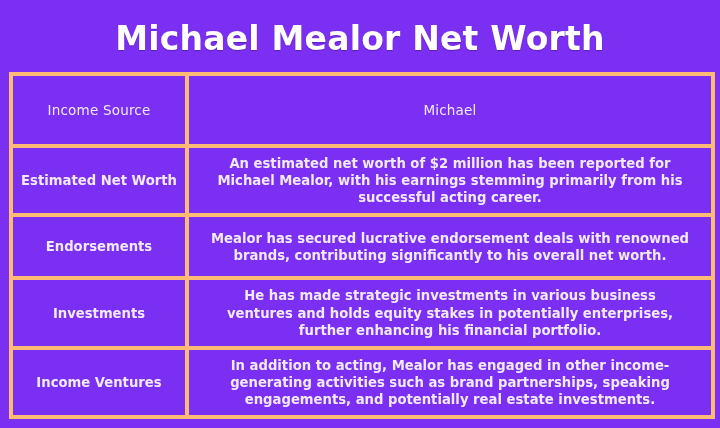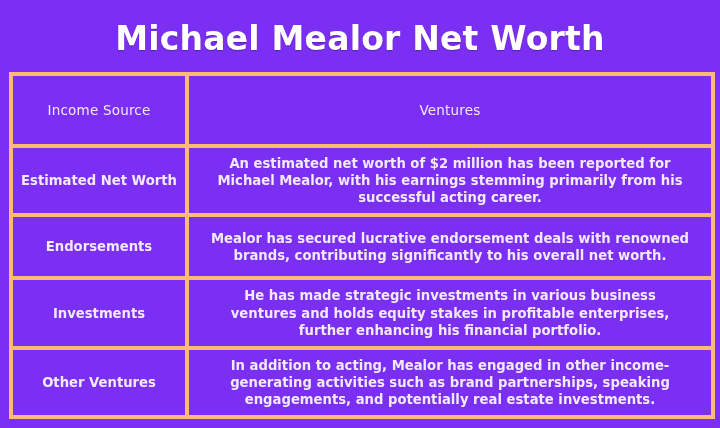--- a/index.html
+++ b/index.html
@@ -85,37 +85,37 @@
 
   <div class="table-wrap">
     <table class="networth-table">
       <colgroup>
         <col class="col-source">
         <col class="col-details">
       </colgroup>
       <thead>
         <tr>
           <th>Income Source</th>
-          <th>Ventures</th>
+          <th>Michael</th>
         </tr>
       </thead>
       <tbody>
         <tr>
           <td class="source-cell">Estimated Net Worth</td>
           <td class="details-cell">An estimated net worth of $2 million has been reported for Michael Mealor, with his earnings stemming primarily from his successful acting career.</td>
         </tr>
         <tr>
           <td class="source-cell">Endorsements</td>
           <td class="details-cell">Mealor has secured lucrative endorsement deals with renowned brands, contributing significantly to his overall net worth.</td>
         </tr>
         <tr>
           <td class="source-cell">Investments</td>
-          <td class="details-cell">He has made strategic investments in various business ventures and holds equity stakes in profitable enterprises, further enhancing his financial portfolio.</td>
+          <td class="details-cell">He has made strategic investments in various business ventures and holds equity stakes in potentially enterprises, further enhancing his financial portfolio.</td>
         </tr>
         <tr class="row-tall">
-          <td class="source-cell">Other Ventures</td>
+          <td class="source-cell">Income Ventures</td>
           <td class="details-cell">In addition to acting, Mealor has engaged in other income-generating activities such as brand partnerships, speaking engagements, and potentially real estate investments.</td>
         </tr>
       </tbody>
     </table>
   </div>
 
 </div>
 
 </body></html>

